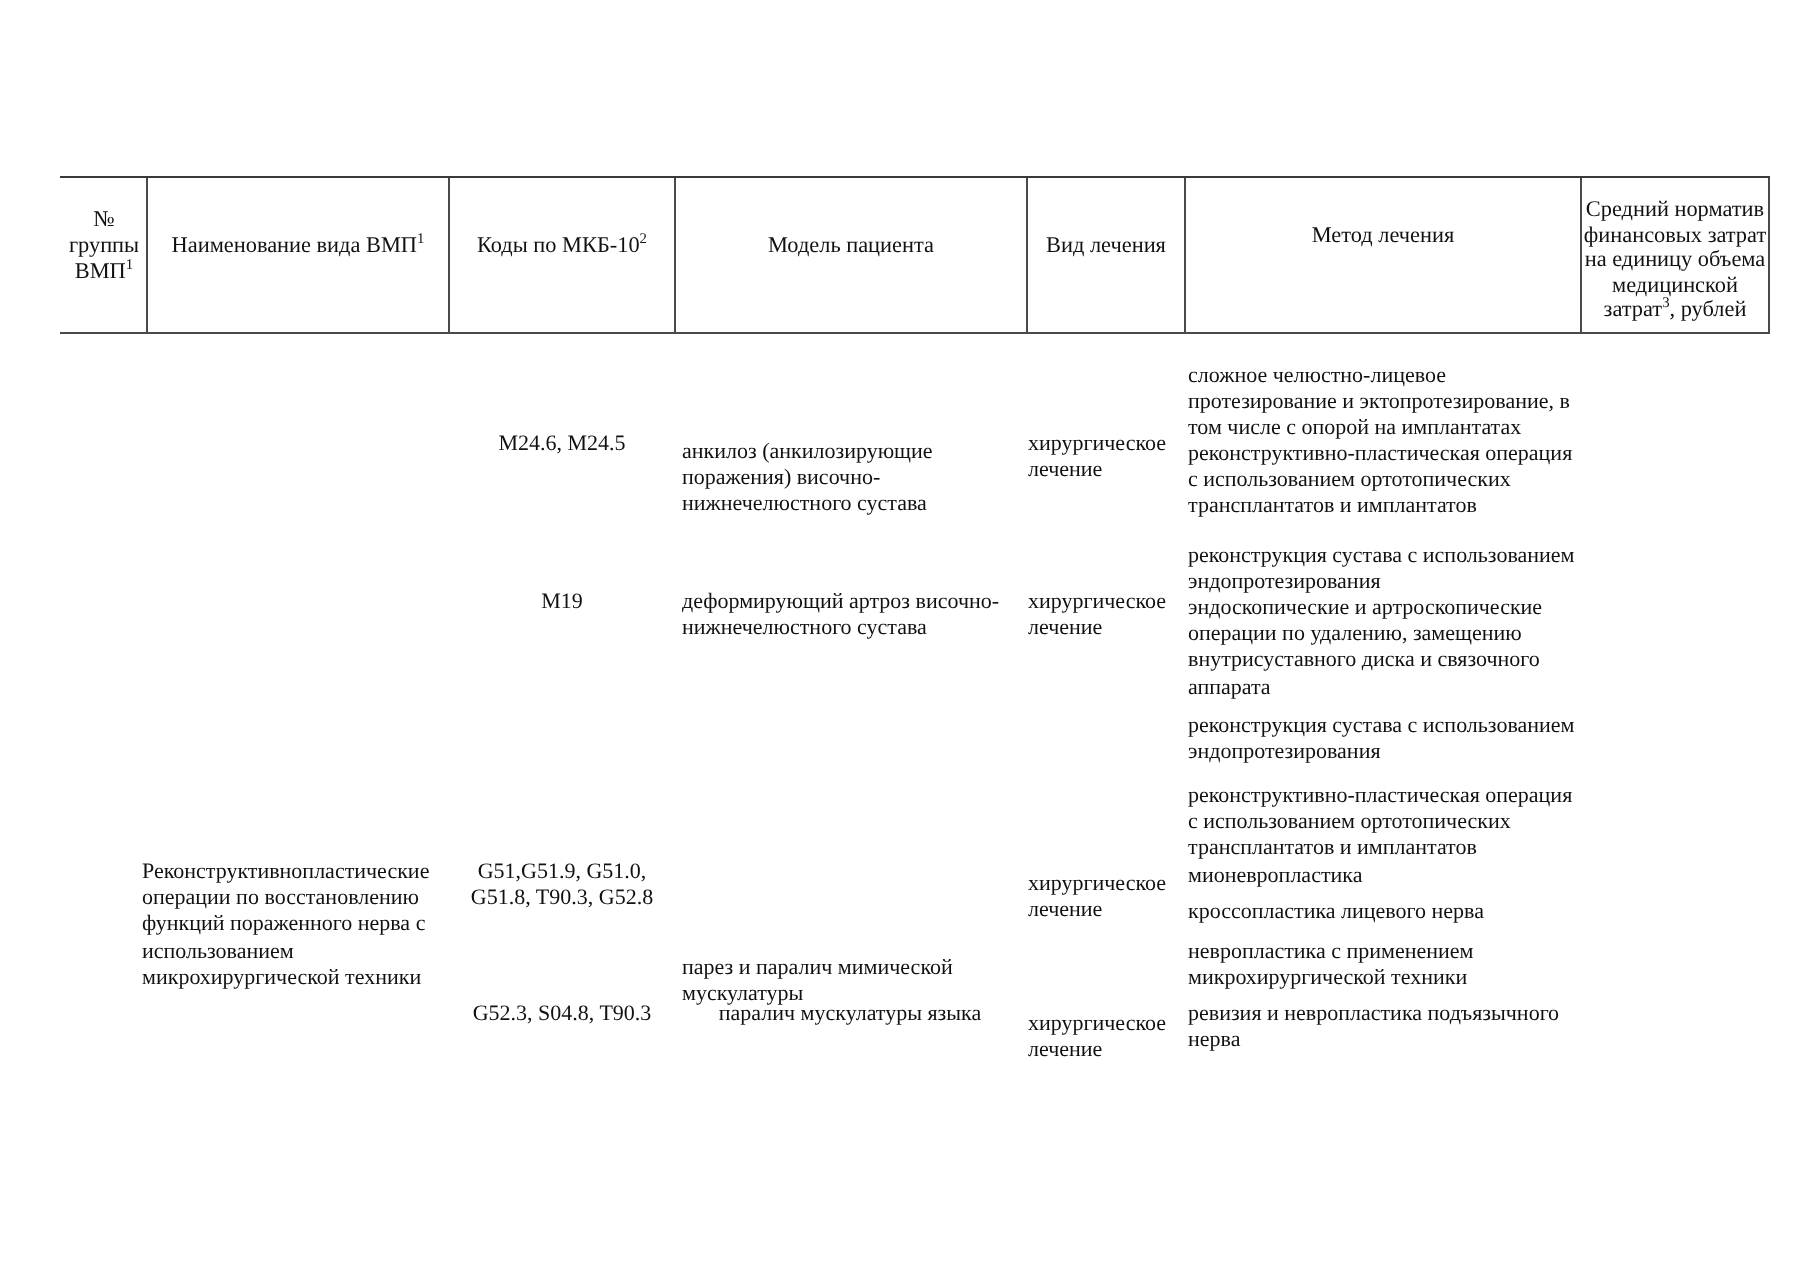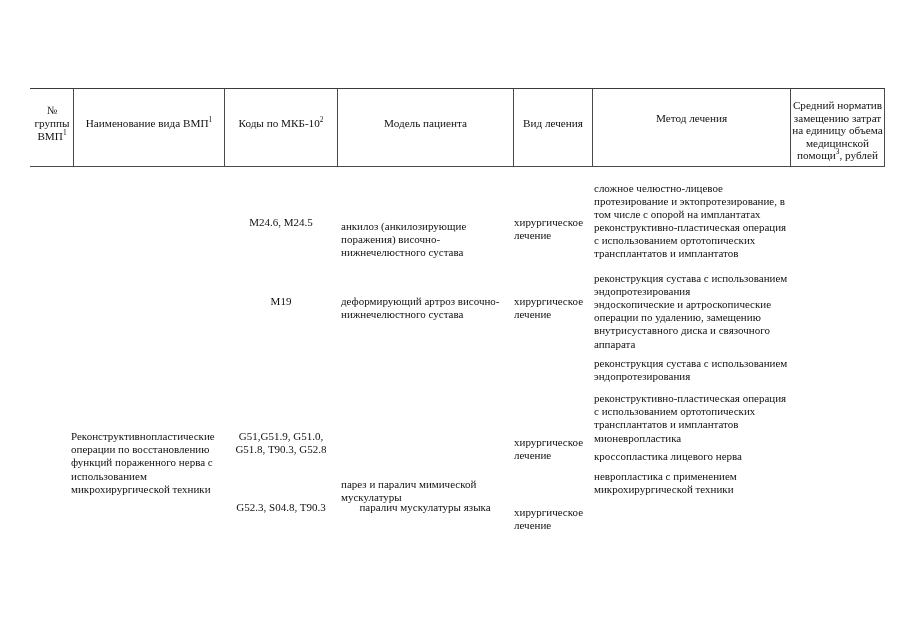--- a/index.html
+++ b/index.html
@@ -111,24 +111,24 @@
   <div class="hcell" style="left:514px; top:117px; width:78px;">
     <span>Вид лечения</span>
   </div>
 
   <div class="hcell" style="left:593px; top:112px; width:197px;">
     <span>Метод лечения</span>
   </div>
 
   <div class="hcell" style="left:791px; top:99px; width:93px; line-height:12.6px;">
     <span>Средний норматив</span><br>
-    <span>замещению затрат</span><br>
+    <span>финансовых затрат</span><br>
     <span>на единицу объема</span><br>
     <span>медицинской</span><br>
-    <span>помощи</span><sup>3</sup><span>, рублей</span>
+    <span>затрат</span><sup>3</sup><span>, рублей</span>
   </div>
 
   <div class="cell ctr" style="left:225px; top:216px; width:112px;">M24.6, M24.5</div>
 
   <div class="cell lft" style="left:341px; top:220px; width:168px;">анкилоз (анкилозирующие поражения) височно-нижнечелюстного сустава</div>
 
   <div class="cell lft" style="left:514px; top:216px; width:76px;">хирургическое лечение</div>
 
   <div class="cell lft" style="left:594px; top:182px; width:196px;">сложное челюстно-лицевое протезирование и эктопротезирование, в том числе с опорой на имплантатах</div>
   <div class="cell lft" style="left:594px; top:221px; width:196px;">реконструктивно-пластическая операция с использованием ортотопических трансплантатов и имплантатов</div>
@@ -154,14 +154,15 @@
   <div class="cell lft" style="left:594px; top:392px; width:196px;">реконструктивно-пластическая операция с использованием ортотопических трансплантатов и имплантатов мионевропластика</div>
   <div class="cell lft" style="left:594px; top:450px; width:196px;">кроссопластика лицевого нерва</div>
   <div class="cell lft" style="left:594px; top:470px; width:196px;">невропластика с применением микрохирургической техники</div>
 
   <div class="cell ctr" style="left:225px; top:501px; width:112px;">G52.3, S04.8, T90.3</div>
 
   <div class="cell lft" style="left:341px; top:501px; width:168px;text-align:center;">паралич мускулатуры языка</div>
 
   <div class="cell lft" style="left:514px; top:506px; width:76px;">хирургическое лечение</div>
 
+  <div class="cell lft" style="left:594px; top:501px; width:196px;">ревизия и невропластика подъязычного нерва</div>
 
 </div>
 
 </body></html>

